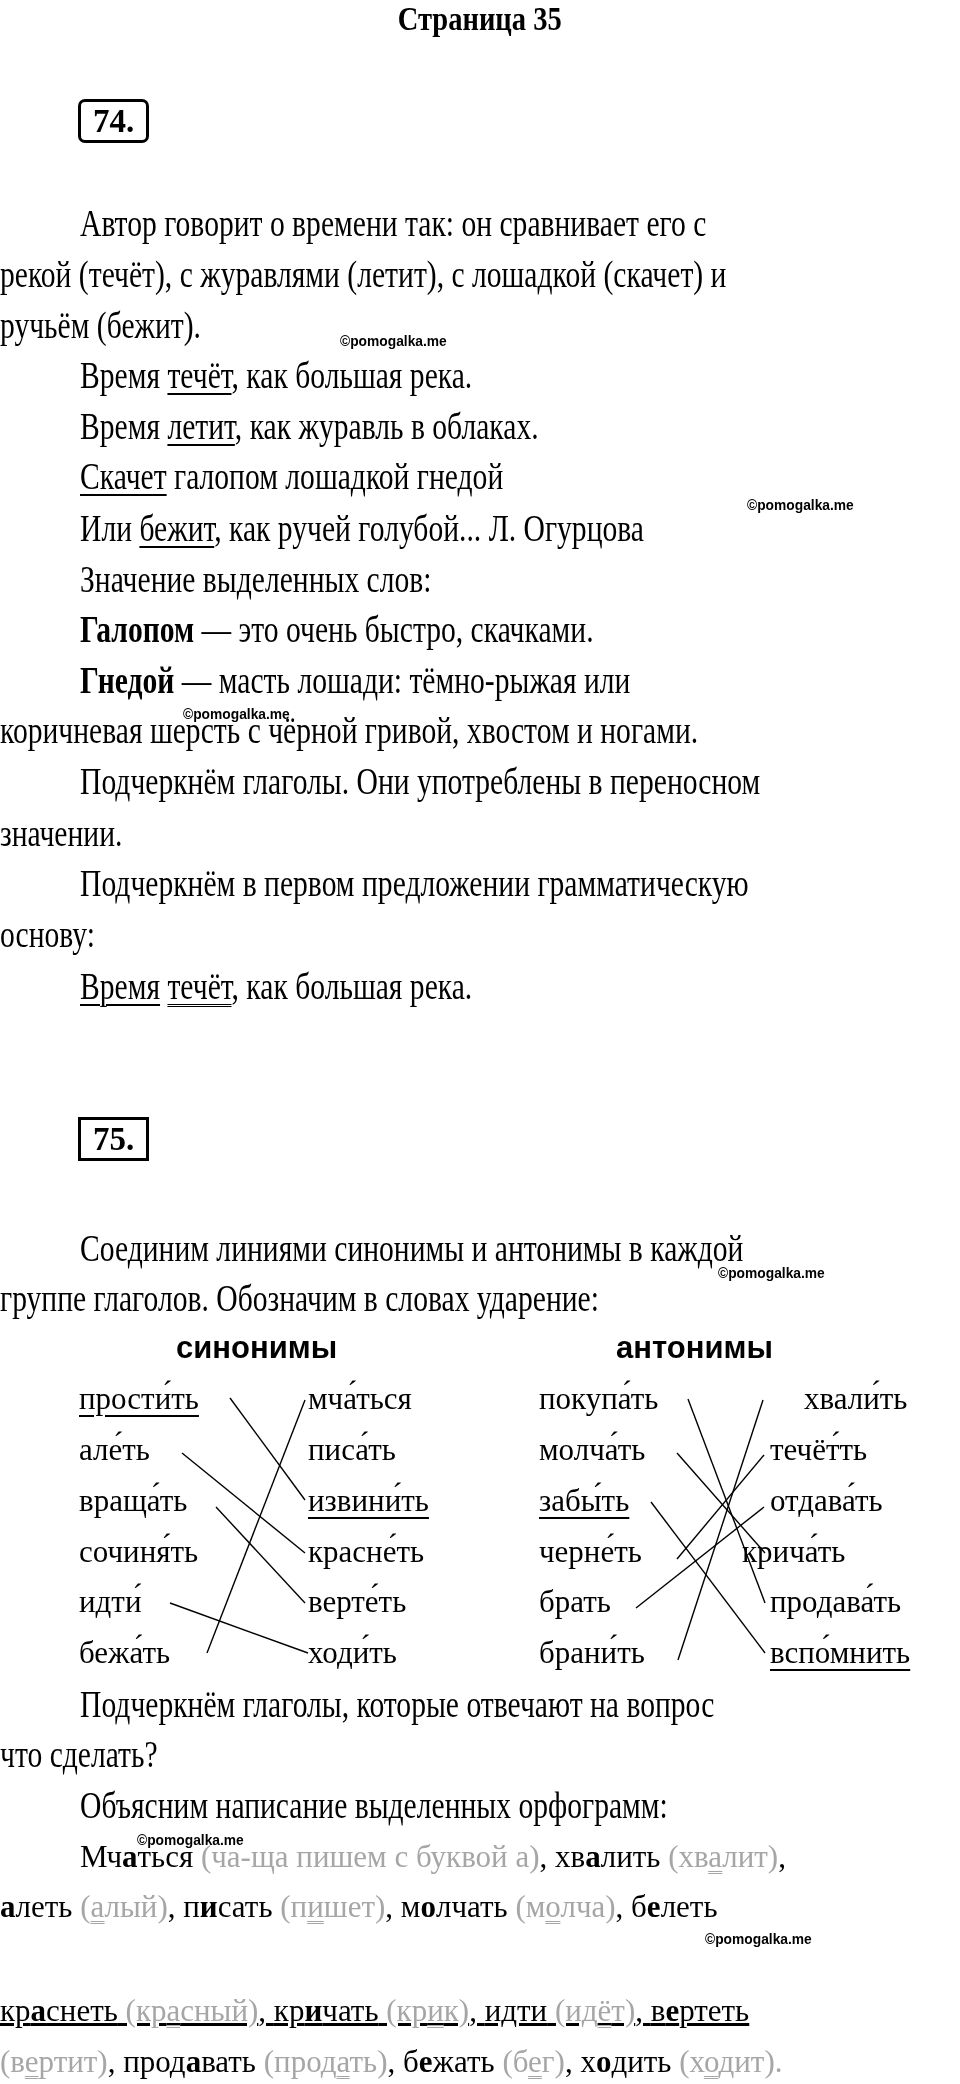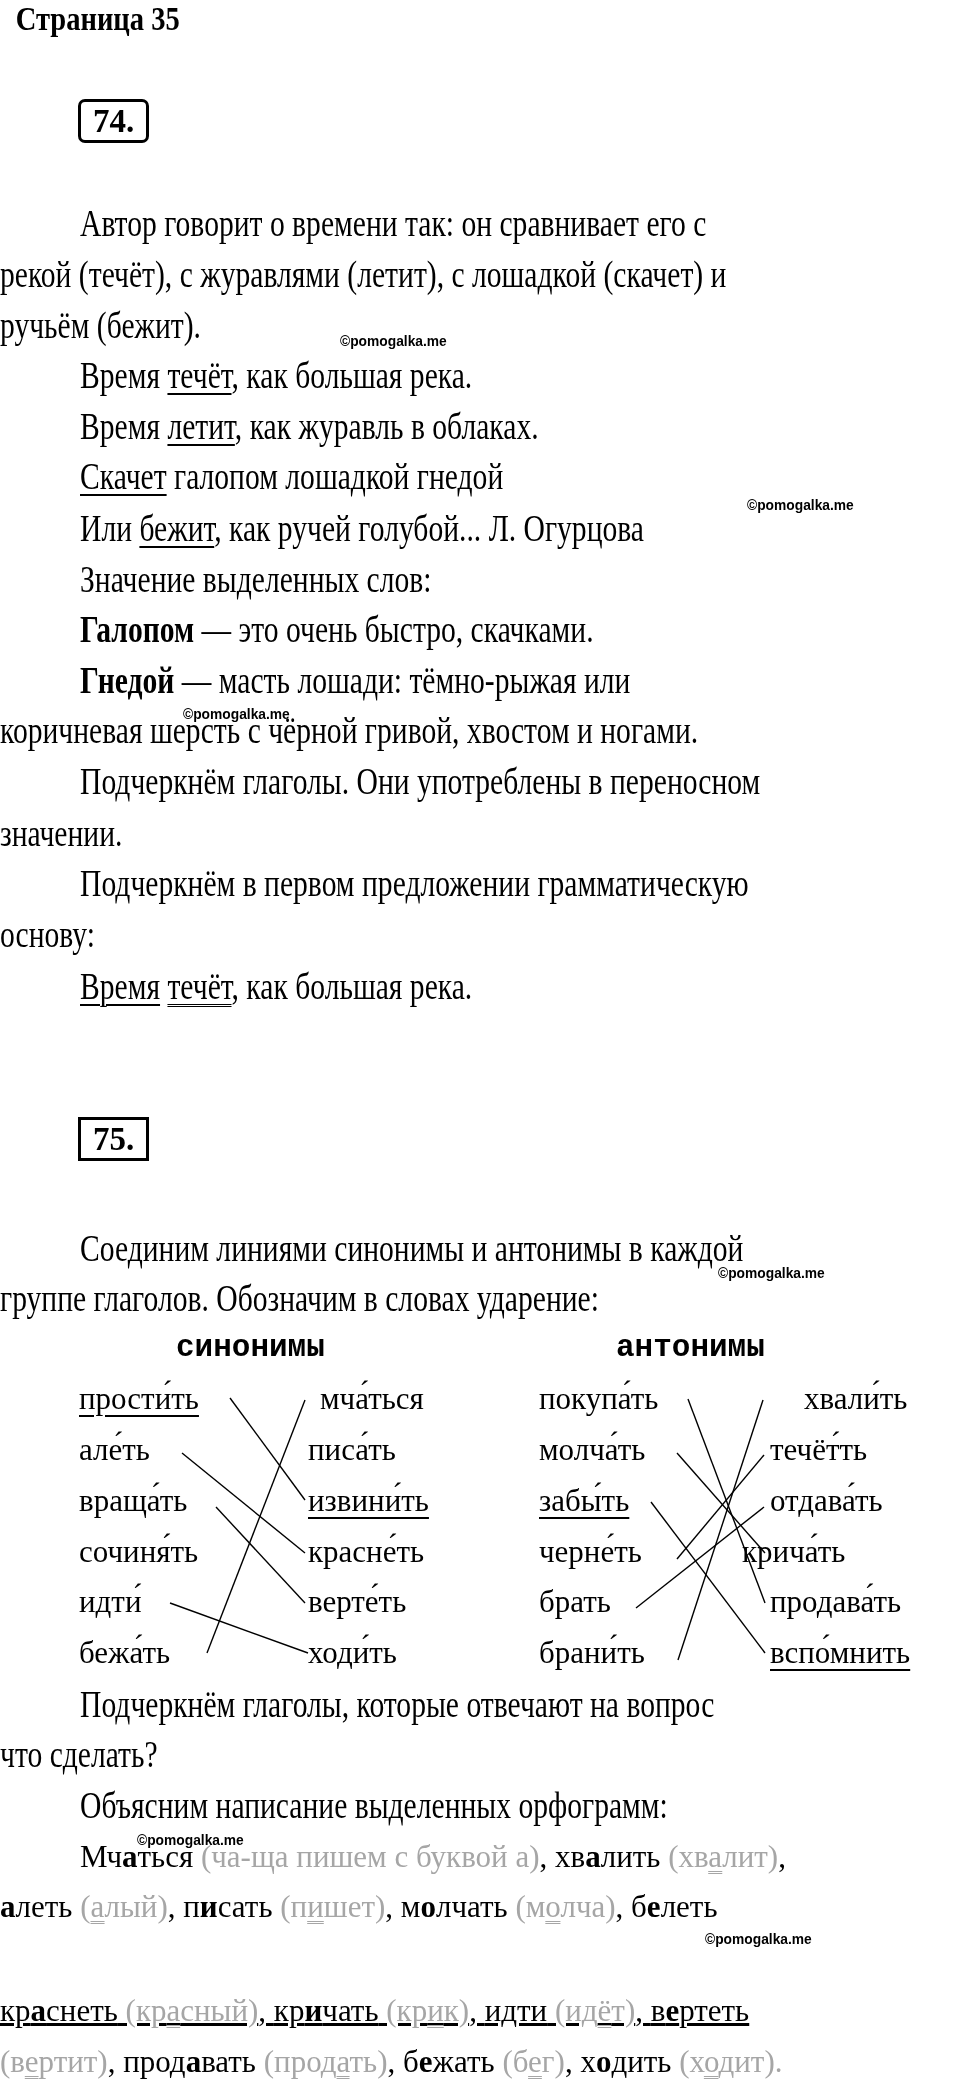--- a/index.html
+++ b/index.html
@@ -1,26 +1,26 @@
 <!DOCTYPE html>
 <html><head>
 <meta charset="utf-8">
 <style>
   html, body { margin: 0; padding: 0; background: #ffffff; }
   body { width: 960px; height: 2084px; position: relative; overflow: hidden; color: #000; }
   .page { position: absolute; left: 0; top: 0; width: 960px; height: 2084px; }
   .cond { font-family: "Liberation Serif", "DejaVu Serif", serif; font-size: 37px; line-height: 1; white-space: nowrap; position: absolute; transform-origin: left top; transform: scaleX(0.80); }
-  .title { font-family: "Liberation Serif", serif; font-weight: bold; font-size: 34px; position: absolute; left: 0; top: 0; width: 960px; white-space: nowrap; }
+  .title { font-family: "Liberation Serif", serif; font-weight: bold; font-size: 34px; position: absolute; left: 0; top: 0; width: 960px; text-align: center; white-space: nowrap; }
   .title span { display: inline-block; transform: scaleX(0.84); }
   .numbox { position: absolute; left: 78px; width: 65px; height: 38px; border: 3px solid #000; font-family: "Liberation Serif", serif; font-weight: bold; font-size: 33px; line-height: 38px; text-align: center; }
   .wm { position: absolute; font-family: "Liberation Sans", "DejaVu Sans", sans-serif; font-weight: bold; font-size: 15px; line-height: 1; white-space: nowrap; color: #000; transform: scaleX(0.92); transform-origin: left top; }
   .u1 { text-decoration: underline; text-decoration-thickness: 2px; text-underline-offset: 5px; }
   .u2 { text-decoration: underline double; text-decoration-thickness: 1px; text-underline-offset: 5px; }
   .b { font-weight: bold; }
-  .col-h { position: absolute; font-family: Liberation Mono, monospace; font-weight: bold; font-size: 31px; line-height: 1; white-space: nowrap; }
+  .col-h { position: absolute; font-family: Liberation Sans, sans-serif; font-weight: bold; font-size: 31px; line-height: 1; white-space: nowrap; }
   .w { position: absolute; font-family: "Liberation Serif", serif; font-size: 31px; line-height: 1; white-space: nowrap; }
   .w.ul { text-decoration: underline; text-decoration-thickness: 2px; text-underline-offset: 6px; }
   .wide { position: absolute; left: 0; font-family: "Liberation Serif", serif; font-size: 31px; line-height: 1; white-space: nowrap; }
   .g { color: #a6a6a6; }
   .gu { color: #a6a6a6; text-decoration: underline double; text-decoration-thickness: 1px; text-underline-offset: 4px; }
   svg.lines { position: absolute; left: 0; top: 0; width: 960px; height: 2084px; pointer-events: none; }
 </style>
 </head>
 <body>
 
@@ -62,21 +62,21 @@
   <div class="col-h" style="left:176px; top:1332px;">синонимы</div>
   <div class="col-h" style="left:616px; top:1332px;">антонимы</div>
 
   <div class="w ul" style="left:79px; top:1383px;">прости́ть</div>
   <div class="w" style="left:79px; top:1434px;">але́ть</div>
   <div class="w" style="left:79px; top:1485px;">враща́ть</div>
   <div class="w" style="left:79px; top:1536px;">сочиня́ть</div>
   <div class="w" style="left:79px; top:1586px;">идти́</div>
   <div class="w" style="left:79px; top:1637px;">бежа́ть</div>
 
-  <div class="w" style="left:320px; top:1383px;text-align:center;">мча́ться</div>
+  <div class="w" style="left:308px; top:1383px;text-align:center;">мча́ться</div>
   <div class="w" style="left:308px; top:1434px;">писа́ть</div>
   <div class="w ul" style="left:308px; top:1485px;">извини́ть</div>
   <div class="w" style="left:308px; top:1536px;">красне́ть</div>
   <div class="w" style="left:308px; top:1586px;">верте́ть</div>
   <div class="w" style="left:308px; top:1637px;">ходи́ть</div>
 
   <div class="w" style="left:539px; top:1383px;">покупа́ть</div>
   <div class="w" style="left:539px; top:1434px;">молча́ть</div>
   <div class="w ul" style="left:539px; top:1485px;">забы́ть</div>
   <div class="w" style="left:539px; top:1536px;">черне́ть</div>

